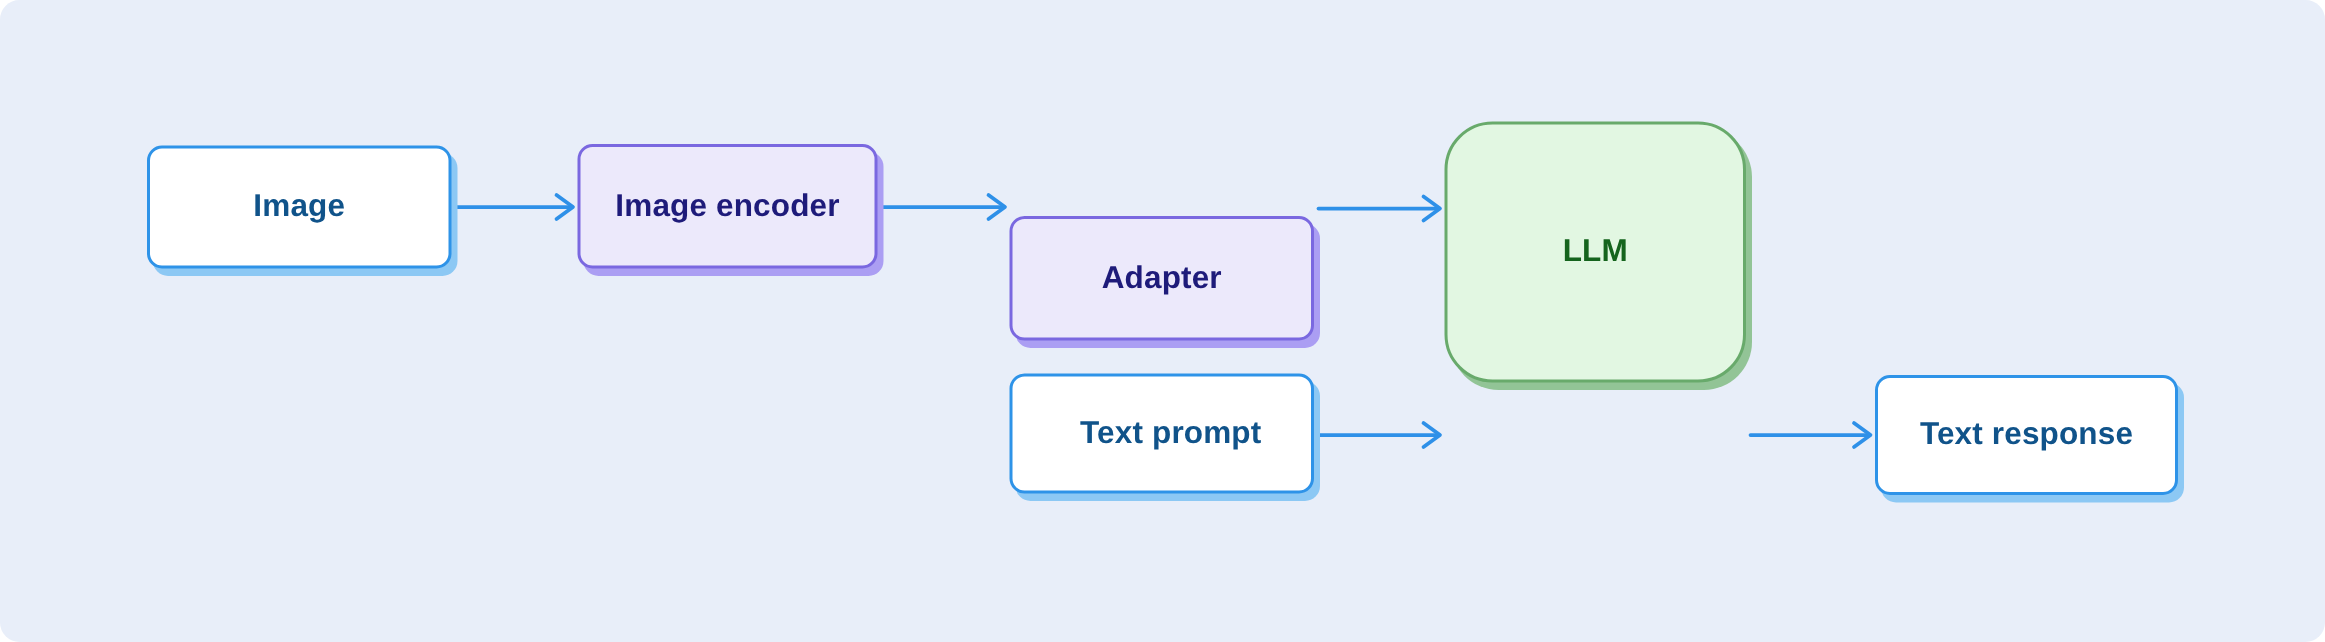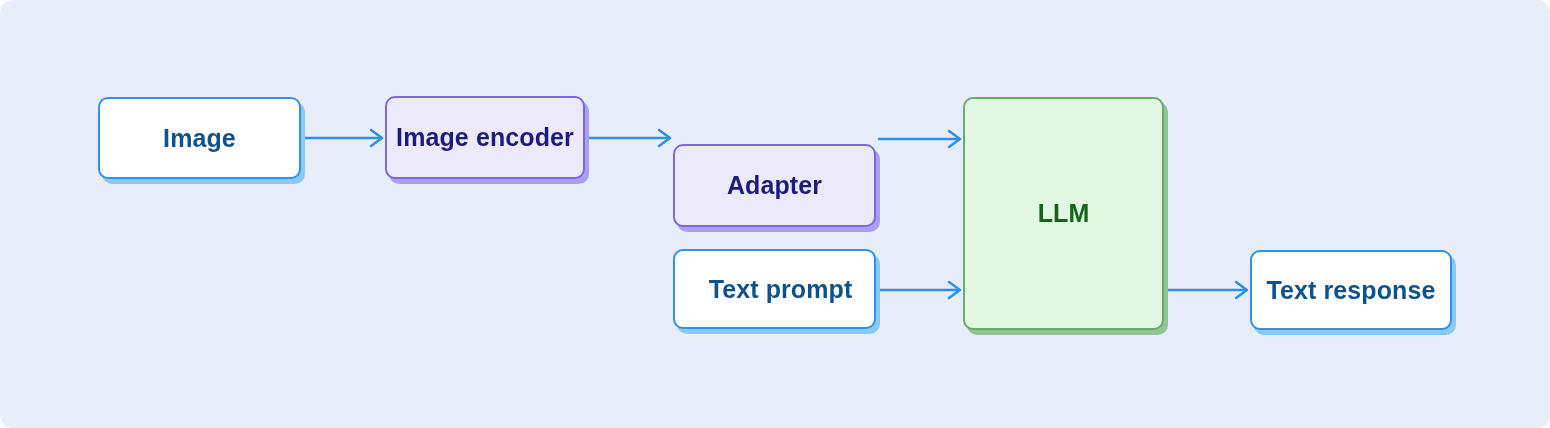--- a/index.html
+++ b/index.html
@@ -18,21 +18,21 @@
     border-radius: 13px;
     overflow: hidden;
   }
   .node {
     position: absolute;
     display: flex;
     align-items: center;
     justify-content: center;
     box-sizing: border-box;
     border-radius: 10px;
-    font-size: 25px;
+    font-size: 21px;
     font-weight: 600;
     letter-spacing: 0.1px;
     user-select: none;
   }
   .node-blue {
     background: #ffffff;
     border: 2px solid #2e93e8;
     color: #10538a;
     box-shadow: 4px 5px 0 0 #8cc8f4;
   }
@@ -44,21 +44,21 @@
   }
   .node-green {
     background: #e2f7e2;
     border: 2px solid #68aa6b;
     color: #15641d;
     box-shadow: 4px 5px 0 0 #92c496;
   }
   #node-image         { left:  98px; top:  97px; width: 203px; height:  82px; }
   #node-image-encoder { left: 385px; top:  96px; width: 200px; height:  83px; }
   #node-adapter       { left: 673px; top:  96px; width: 203px; height:  83px; margin-top: 48px; }
-  #node-llm           { left: 963px; top:  97px; width: 201px; height: 233px; }
+  #node-llm           { left: 963px; top:  81px; width: 201px; height: 174px; border-radius: 32px; }
   #node-text-prompt   { left: 673px; top: 249px; width: 203px; height:  80px; padding-left: 12px; }
   #node-text-response { left:1250px; top: 250px; width: 202px; height:  80px; text-align: center; }
   .arrow-layer {
     position: absolute;
     left: 0; top: 0;
     width: 1550px;
     height: 428px;
     pointer-events: none;
   }
 </style>

